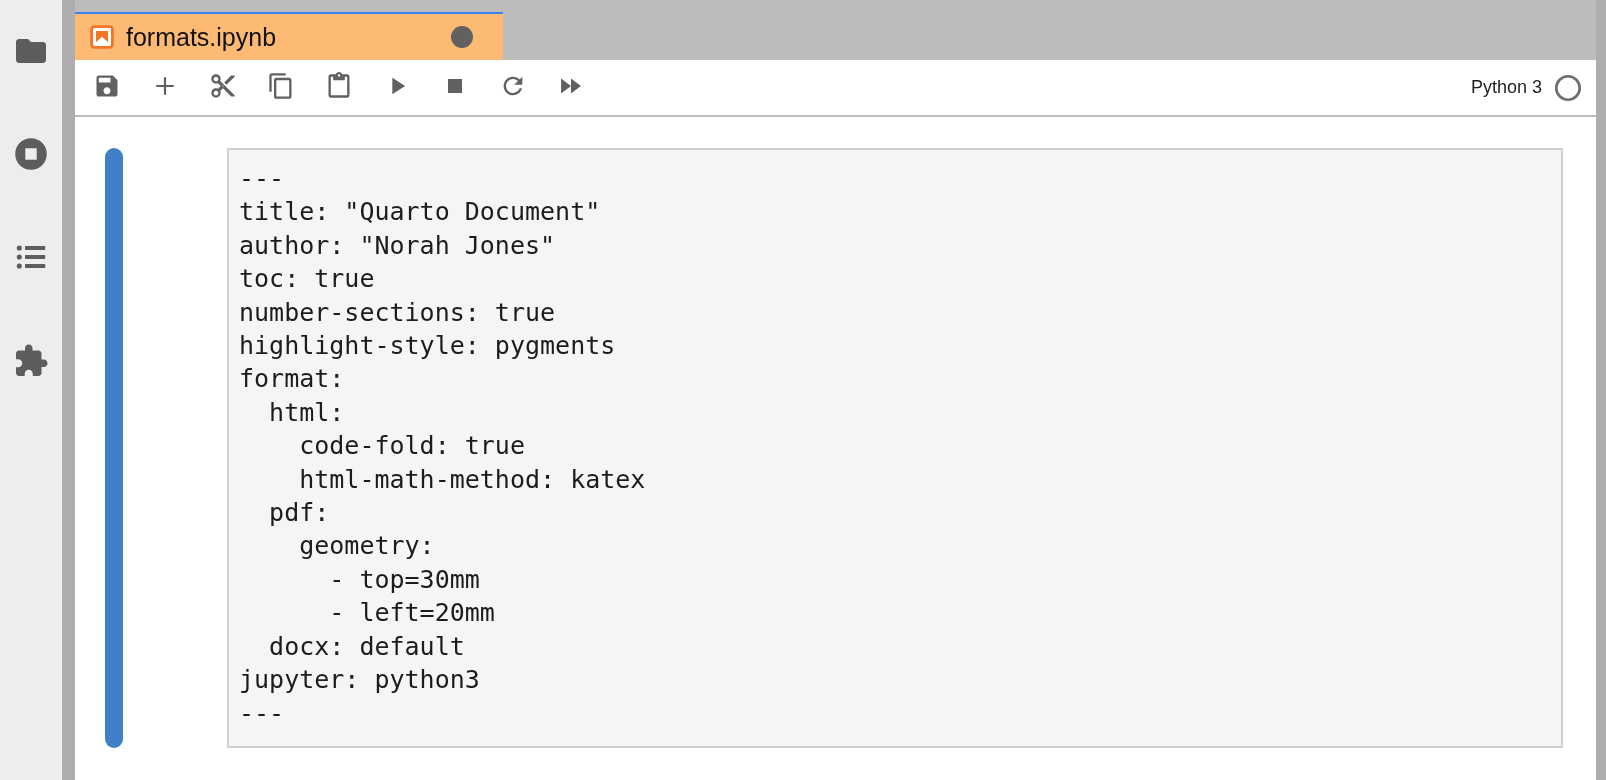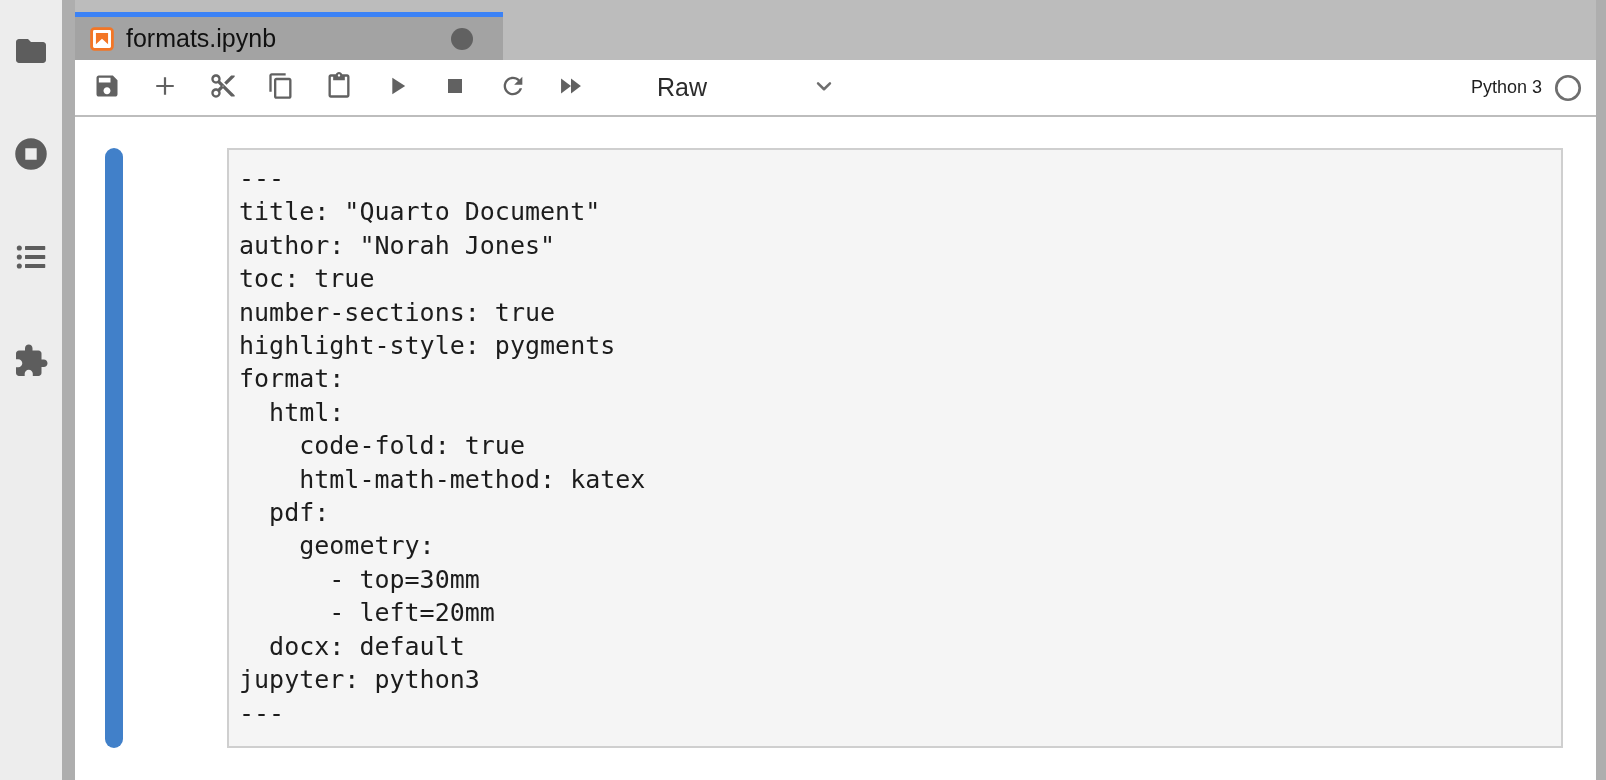--- a/index.html
+++ b/index.html
@@ -27,22 +27,22 @@
   .gap-strip { background: #aeaeae; height: 780px; }
   .gap-strip.left  { width: 13px; flex: 0 0 13px; }
   .gap-strip.right { width: 10px; flex: 0 0 10px; }
 
   
   .main { flex: 1 1 auto; display: flex; flex-direction: column; background: #fff; min-width: 0; }
 
   
   .tabbar { height: 60px; flex: 0 0 60px; background: #bcbcbc; display: flex; align-items: flex-end; }
   .tab {
-    width: 428px; height: 48px; background: #a3a3a3;
-    border-top: 5px solid #3b82f6;
+    width: 428px; height: 48px; background: #fdba74;
+    border-top: 2px solid #3b82f6;
     display: flex; align-items: center; padding: 0 20px 0 13px;
   }
   .tab-icon { width: 28px; height: 28px; flex: 0 0 28px; }
   .tab-title { margin-left: 10px; font-size: 25px; color: #111; white-space: nowrap; }
   .dirty-dot { margin-left: auto; margin-right: 10px; width: 22px; height: 22px; border-radius: 50%; background: #616161; }
 
   
   .toolbar {
     height: 57px; flex: 0 0 57px; background: #fff;
     border-bottom: 2px solid #bdbdbd;
@@ -182,26 +182,20 @@
               <path d="M17.65 6.35C16.2 4.9 14.21 4 12 4c-4.42 0-7.99 3.58-8 8s3.57 8 7.99 8c3.73 0 6.84-2.55 7.73-6h-2.08c-.82 2.33-3.04 4-5.65 4-3.31 0-6-2.69-6-6s2.69-6 6-6c1.66 0 3.14.69 4.22 1.78L13 11h7V4l-2.35 2.35z"></path>
             </svg></span>
       </button>
       <button class="tb-btn">
         <span><svg viewBox="0 0 24 24" fill="currentColor">
               <polygon points="3.5,5.5 12,12 3.5,18.5"></polygon>
               <polygon points="12,5.5 20.5,12 12,18.5"></polygon>
             </svg></span>
       </button>
 
-      <div class="celltype-select">
-        <span class="celltype-value">Raw</span>
-        <span><svg viewBox="0 0 24 24" width="26" height="26" fill="none" stroke="currentColor" stroke-width="2.3" stroke-linecap="round" stroke-linejoin="round">
-              <path d="M6.5 9.5 12 15l5.5-5.5"></path>
-            </svg></span>
-      </div>
 
       <div class="kernel">
         <span class="kernel-name">Python 3</span>
         <span class="kernel-status">
           <svg viewBox="0 0 24 24" width="32" height="32" fill="none" stroke="currentColor" stroke-width="2">
               <circle cx="12" cy="12" r="8.8"></circle>
             </svg>
         </span>
       </div>
     </div>

